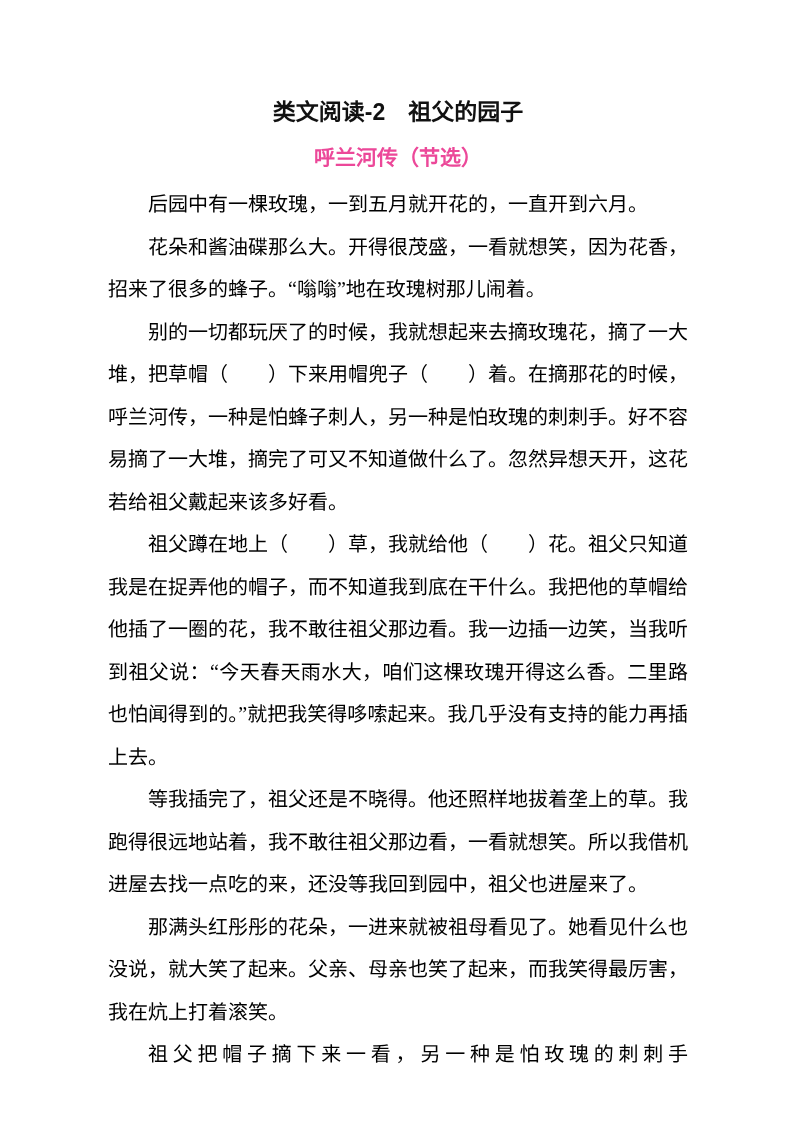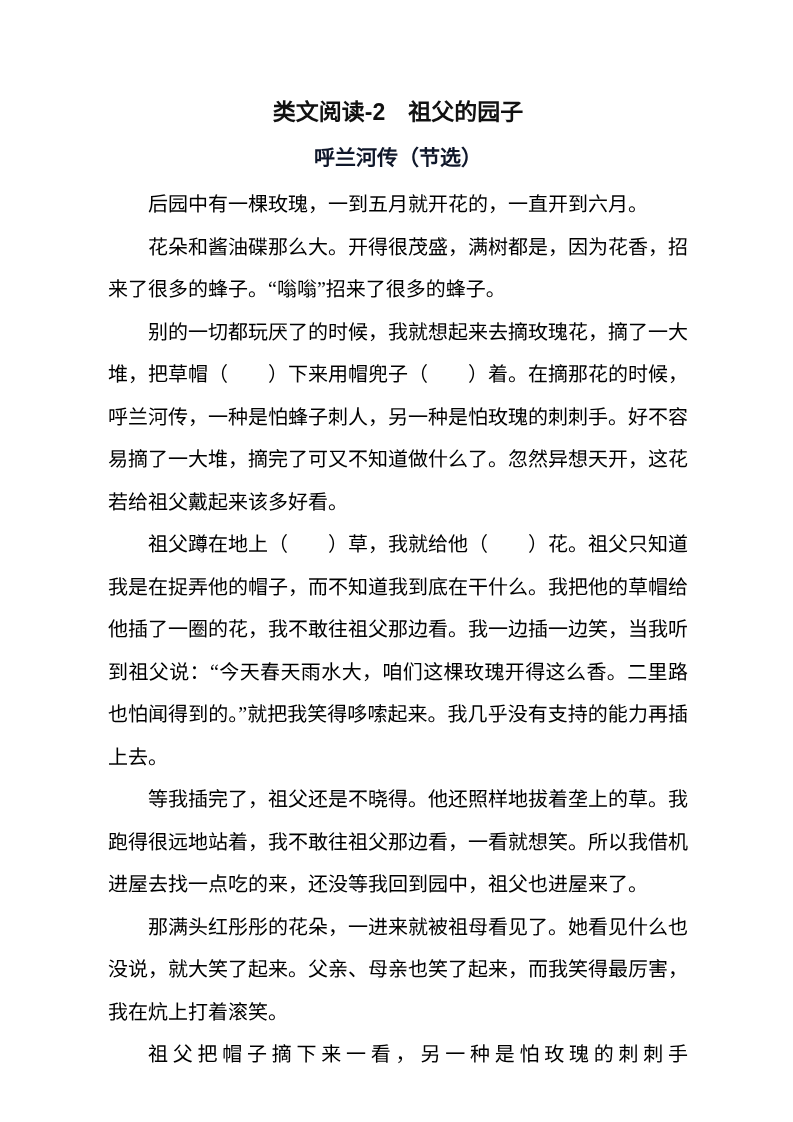--- a/index.html
+++ b/index.html
@@ -28,21 +28,21 @@
     text-align: center;
     color: #111111;
   }
   h2.doc-subtitle {
     margin: 19px 0 0 0;
     font-family: "Liberation Sans", "DejaVu Sans", sans-serif;
     font-weight: 700;
     font-size: 21px;
     line-height: 26px;
     text-align: center;
-    color: #0f172a;
+    color: #ec4899;
   }
   .doc-body {
     margin-top: 12px;
     font-family: "Liberation Serif", "DejaVu Serif", serif;
     font-size: 20px;
     line-height: 42.5px;
     color: #000000;
   }
   .doc-body p {
     margin: 0;
@@ -56,20 +56,20 @@
   }
 </style>
 </head>
 <body>
 
 <div class="page">
   <h1 class="doc-title">类文阅读-2　祖父的园子</h1>
   <h2 class="doc-subtitle">呼兰河传（节选）</h2>
   <div class="doc-body">
     <p>后园中有一棵玫瑰，一到五月就开花的，一直开到六月。</p>
-    <p>花朵和酱油碟那么大。开得很茂盛，满树都是，因为花香，招来了很多的蜂子。“嗡嗡”招来了很多的蜂子。</p>
+    <p>花朵和酱油碟那么大。开得很茂盛，一看就想笑，因为花香，招来了很多的蜂子。“嗡嗡”地在玫瑰树那儿闹着。</p>
     <p>别的一切都玩厌了的时候，我就想起来去摘玫瑰花，摘了一大堆，把草帽（　　）下来用帽兜子（　　）着。在摘那花的时候，呼兰河传，一种是怕蜂子刺人，另一种是怕玫瑰的刺刺手。好不容易摘了一大堆，摘完了可又不知道做什么了。忽然异想天开，这花若给祖父戴起来该多好看。</p>
     <p>祖父蹲在地上（　　）草，我就给他（　　）花。祖父只知道我是在捉弄他的帽子，而不知道我到底在干什么。我把他的草帽给他插了一圈的花，我不敢往祖父那边看。我一边插一边笑，当我听到祖父说：“今天春天雨水大，咱们这棵玫瑰开得这么香。二里路也怕闻得到的。”就把我笑得哆嗦起来。我几乎没有支持的能力再插上去。</p>
     <p>等我插完了，祖父还是不晓得。他还照样地拔着垄上的草。我跑得很远地站着，我不敢往祖父那边看，一看就想笑。所以我借机进屋去找一点吃的来，还没等我回到园中，祖父也进屋来了。</p>
     <p>那满头红彤彤的花朵，一进来就被祖母看见了。她看见什么也没说，就大笑了起来。父亲、母亲也笑了起来，而我笑得最厉害，我在炕上打着滚笑。</p>
     <p class="distributed">祖父把帽子摘下来一看，另一种是怕玫瑰的刺刺手</p>
   </div>
 </div>
 
 </body></html>

